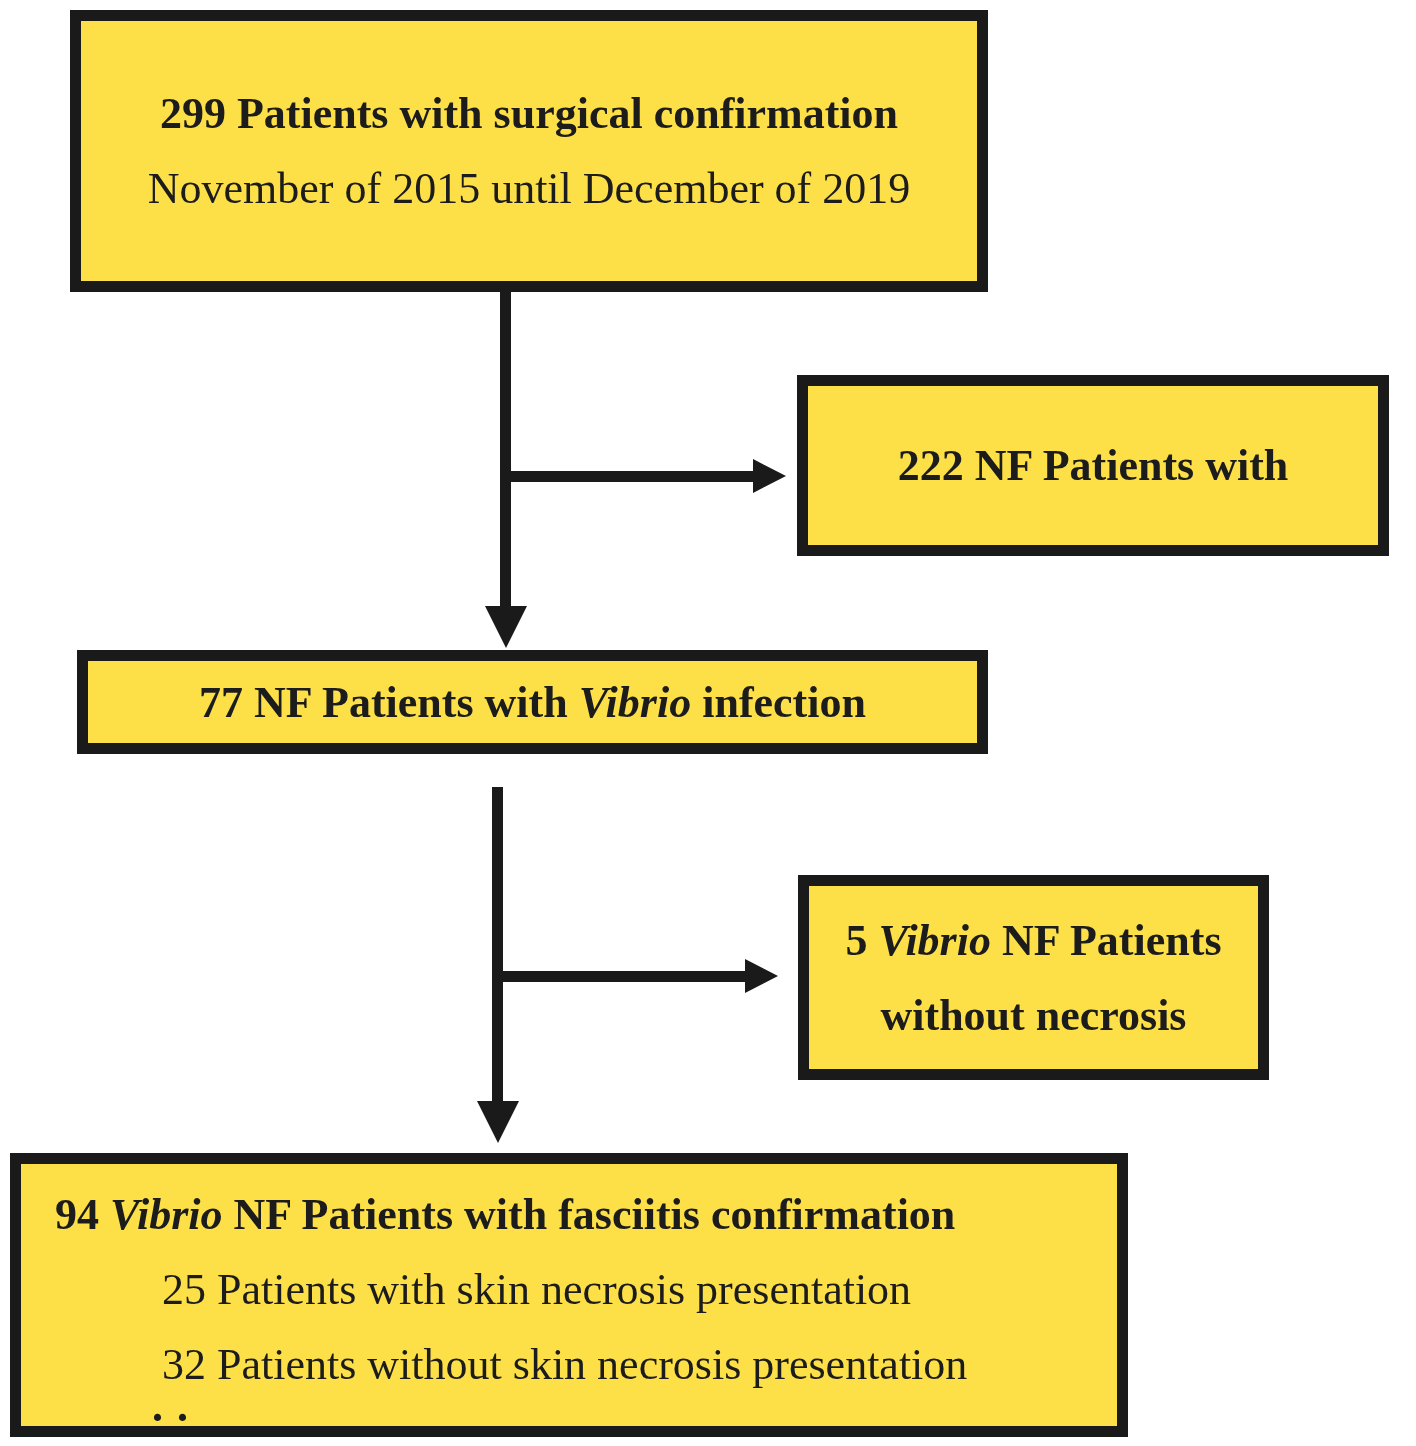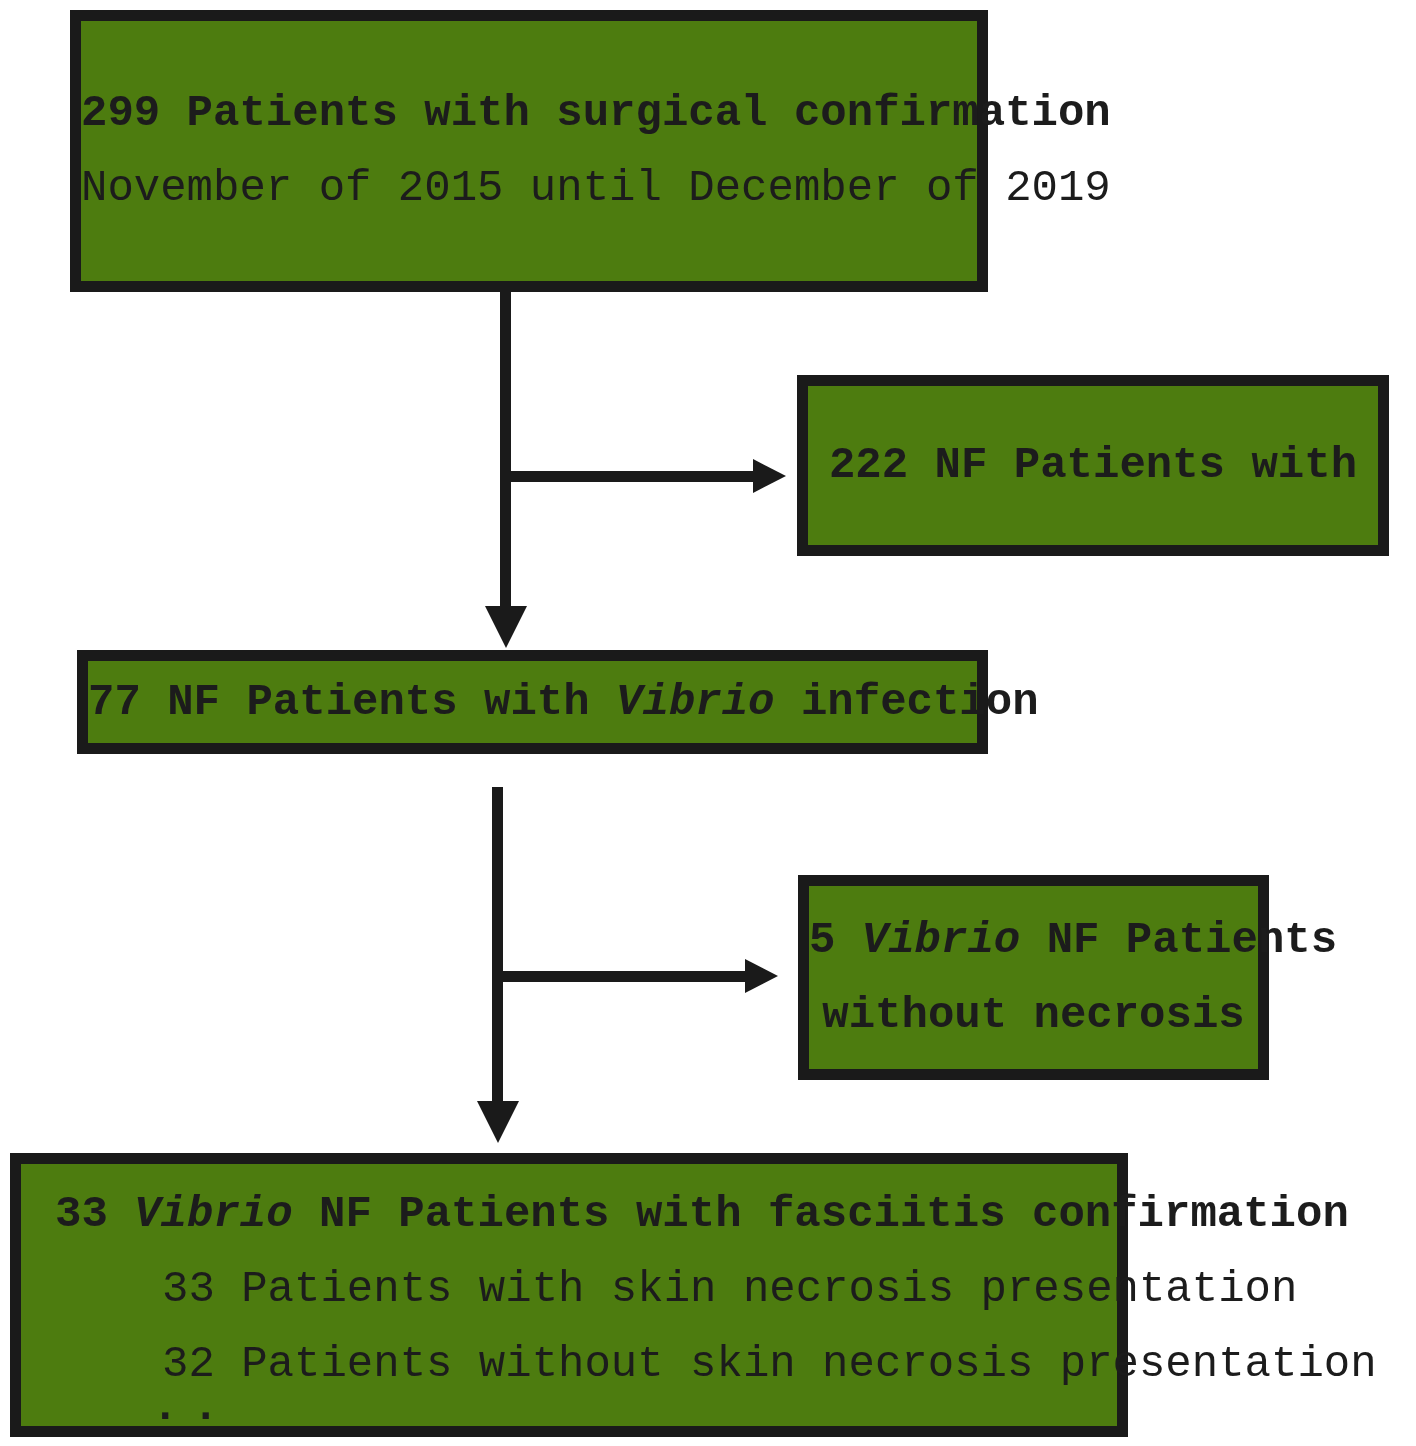--- a/index.html
+++ b/index.html
@@ -13,25 +13,24 @@
     height: 1446px;
     background: #ffffff;
     font-family: "Liberation Serif", "DejaVu Serif", serif;
     color: #1c1c1c;
     overflow: hidden;
   }
   .box {
     position: absolute;
     box-sizing: border-box;
     border: 11px solid #1a1a1a;
-    background: #4d7c0f;
+    background: #fde047;
     display: flex;
     flex-direction: column;
     justify-content: center;
-    font-family: Liberation Mono, monospace;
   }
   .line {
     line-height: 75px;
     font-size: 44px;
     white-space: nowrap;
   }
   .centered .line { text-align: center; }
 
   
   #box-total   { left: 70px;  top: 10px;   width: 918px;  height: 282px; }
@@ -103,19 +102,19 @@
   <div class="head head-down" id="head-v2"></div>
   <div class="shaft" id="shaft-h2"></div>
   <div class="head head-right" id="head-h2"></div>
 
   <div class="box centered" id="box-noop">
     <div class="line"><span style="font-weight: bold;">5 </span><span style="font-weight: bold; font-style: italic;">Vibrio</span><span style="font-weight: bold;"> NF Patients</span></div>
     <div class="line"><span style="font-weight: bold;">without necrosis</span></div>
   </div>
 
   <div class="box" id="box-final">
-    <div class="line line-main"><span style="font-weight: bold;">33 </span><span style="font-weight: bold; font-style: italic;">Vibrio</span><span style="font-weight: bold;"> NF Patients with fasciitis confirmation</span></div>
-    <div class="line line-sub"><span>33 Patients with skin necrosis presentation</span></div>
+    <div class="line line-main"><span style="font-weight: bold;">94 </span><span style="font-weight: bold; font-style: italic;">Vibrio</span><span style="font-weight: bold;"> NF Patients with fasciitis confirmation</span></div>
+    <div class="line line-sub"><span>25 Patients with skin necrosis presentation</span></div>
     <div class="line line-sub"><span>32 Patients without skin necrosis presentation</span></div>
     <div class="line line-dots"><span>..</span></div>
   </div>
 
 </div>
 
 </body></html>

